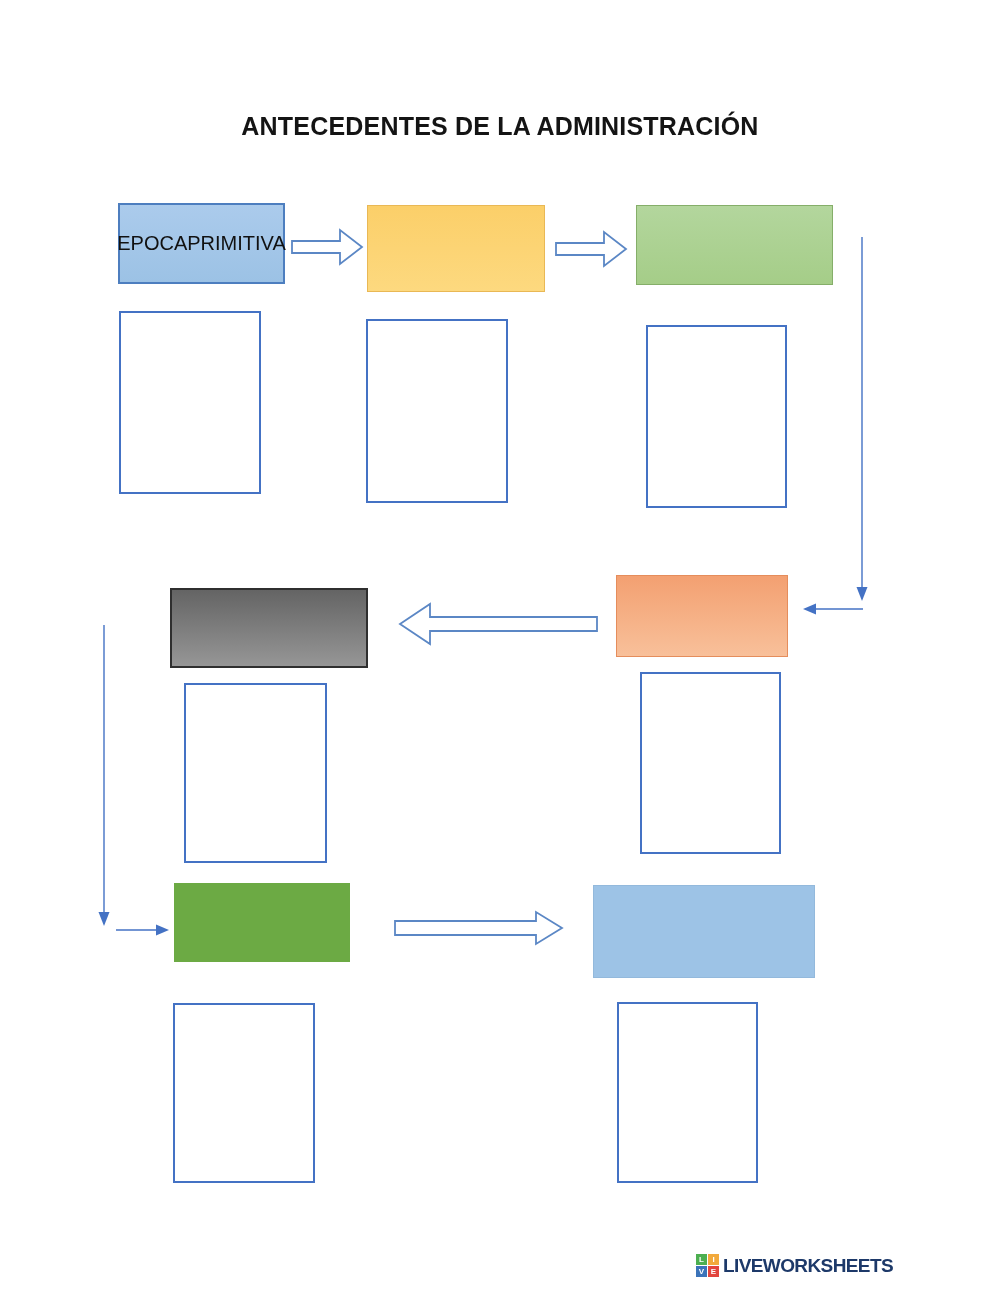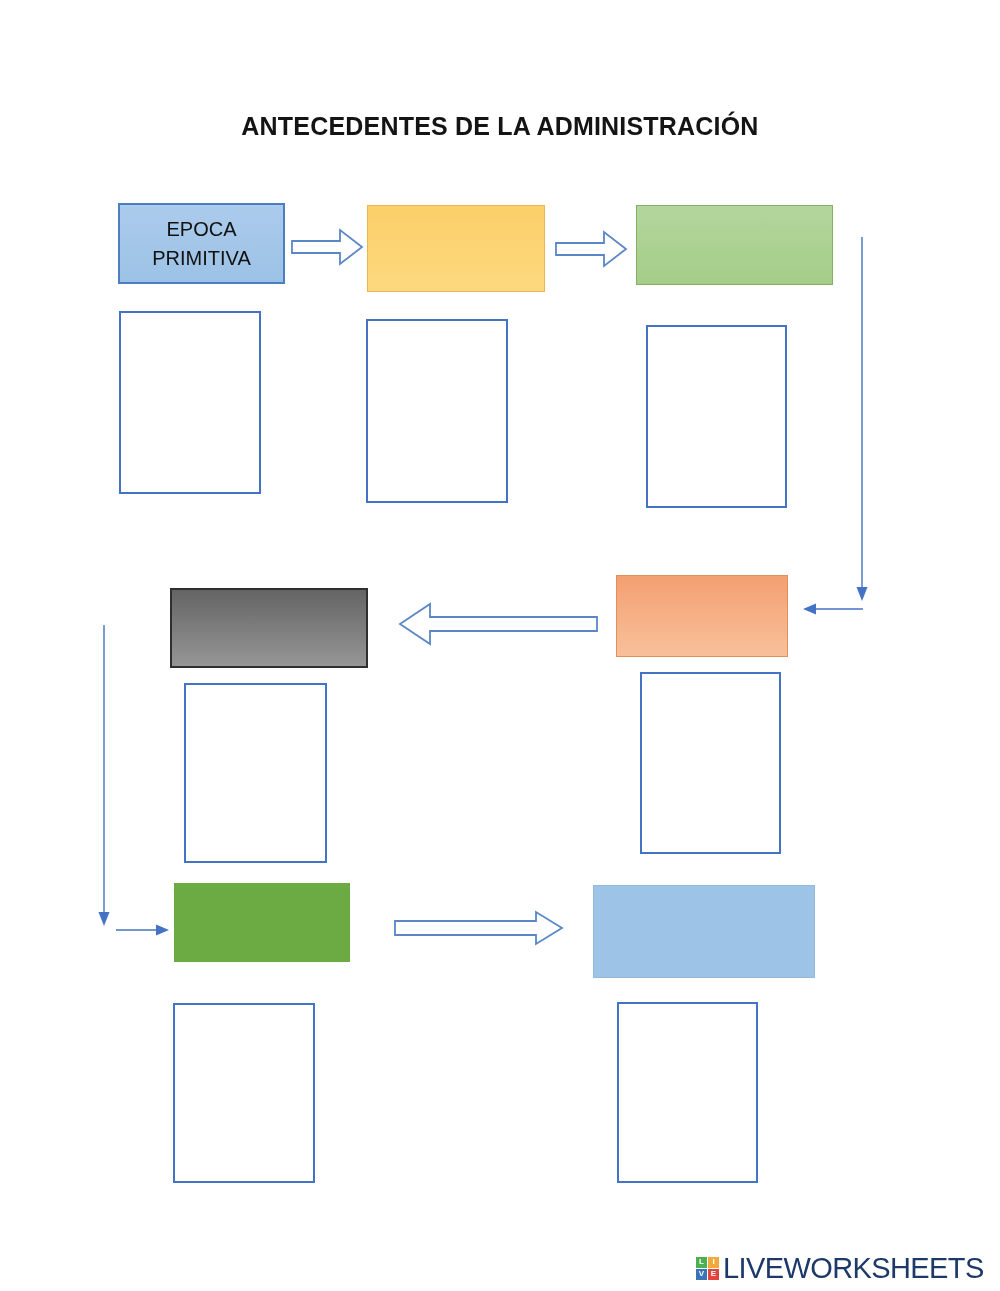--- a/index.html
+++ b/index.html
@@ -14,21 +14,21 @@
 
   
   .cbox{
     position:absolute; box-sizing:border-box;
     background:linear-gradient(180deg, var(--ft), var(--fb));
     border:1.5px solid var(--bd);
   }
   .cbox.thick{border-width:2px;}
   .cbox.no-border{border:none;}
   .cbox .lbl{
-    width:100%; height:100%; display:flex; flex-direction:column;
+    width:100%; height:100%; display:flex; flex-direction:row;
     align-items:center; justify-content:center;
     font-size:20px; color:#111; line-height:1.45;
   }
 
   
   .ebox{
     position:absolute; box-sizing:border-box; background:#ffffff;
     border:2px solid var(--ebox-border);
   }
 
@@ -43,21 +43,21 @@
   .logo-grid{
     width:24px; height:26px; display:grid;
     grid-template-columns:11px 11px; grid-template-rows:11px 11px;
     gap:1px; margin-right:3px; margin-top:2px;
   }
   .logo-sq{
     display:flex; align-items:center; justify-content:center;
     color:#fff; font-size:8px; font-weight:bold; line-height:1;
   }
   .brand-text{
-    font-size:29px; font-weight:normal; color:var(--brand-color);
+    font-size:19px; font-weight:bold; color:var(--brand-color);
     letter-spacing:-0.6px;
   }
 </style>
 </head>
 <body style="--arrow: #4472c4; --block-stroke: #5b87c5; --ebox-border: #4472c4; --brand-color: #1d3969;">
 
 <div id="page">
 
   <div class="title">ANTECEDENTES DE LA ADMINISTRACIÓN</div>
 

